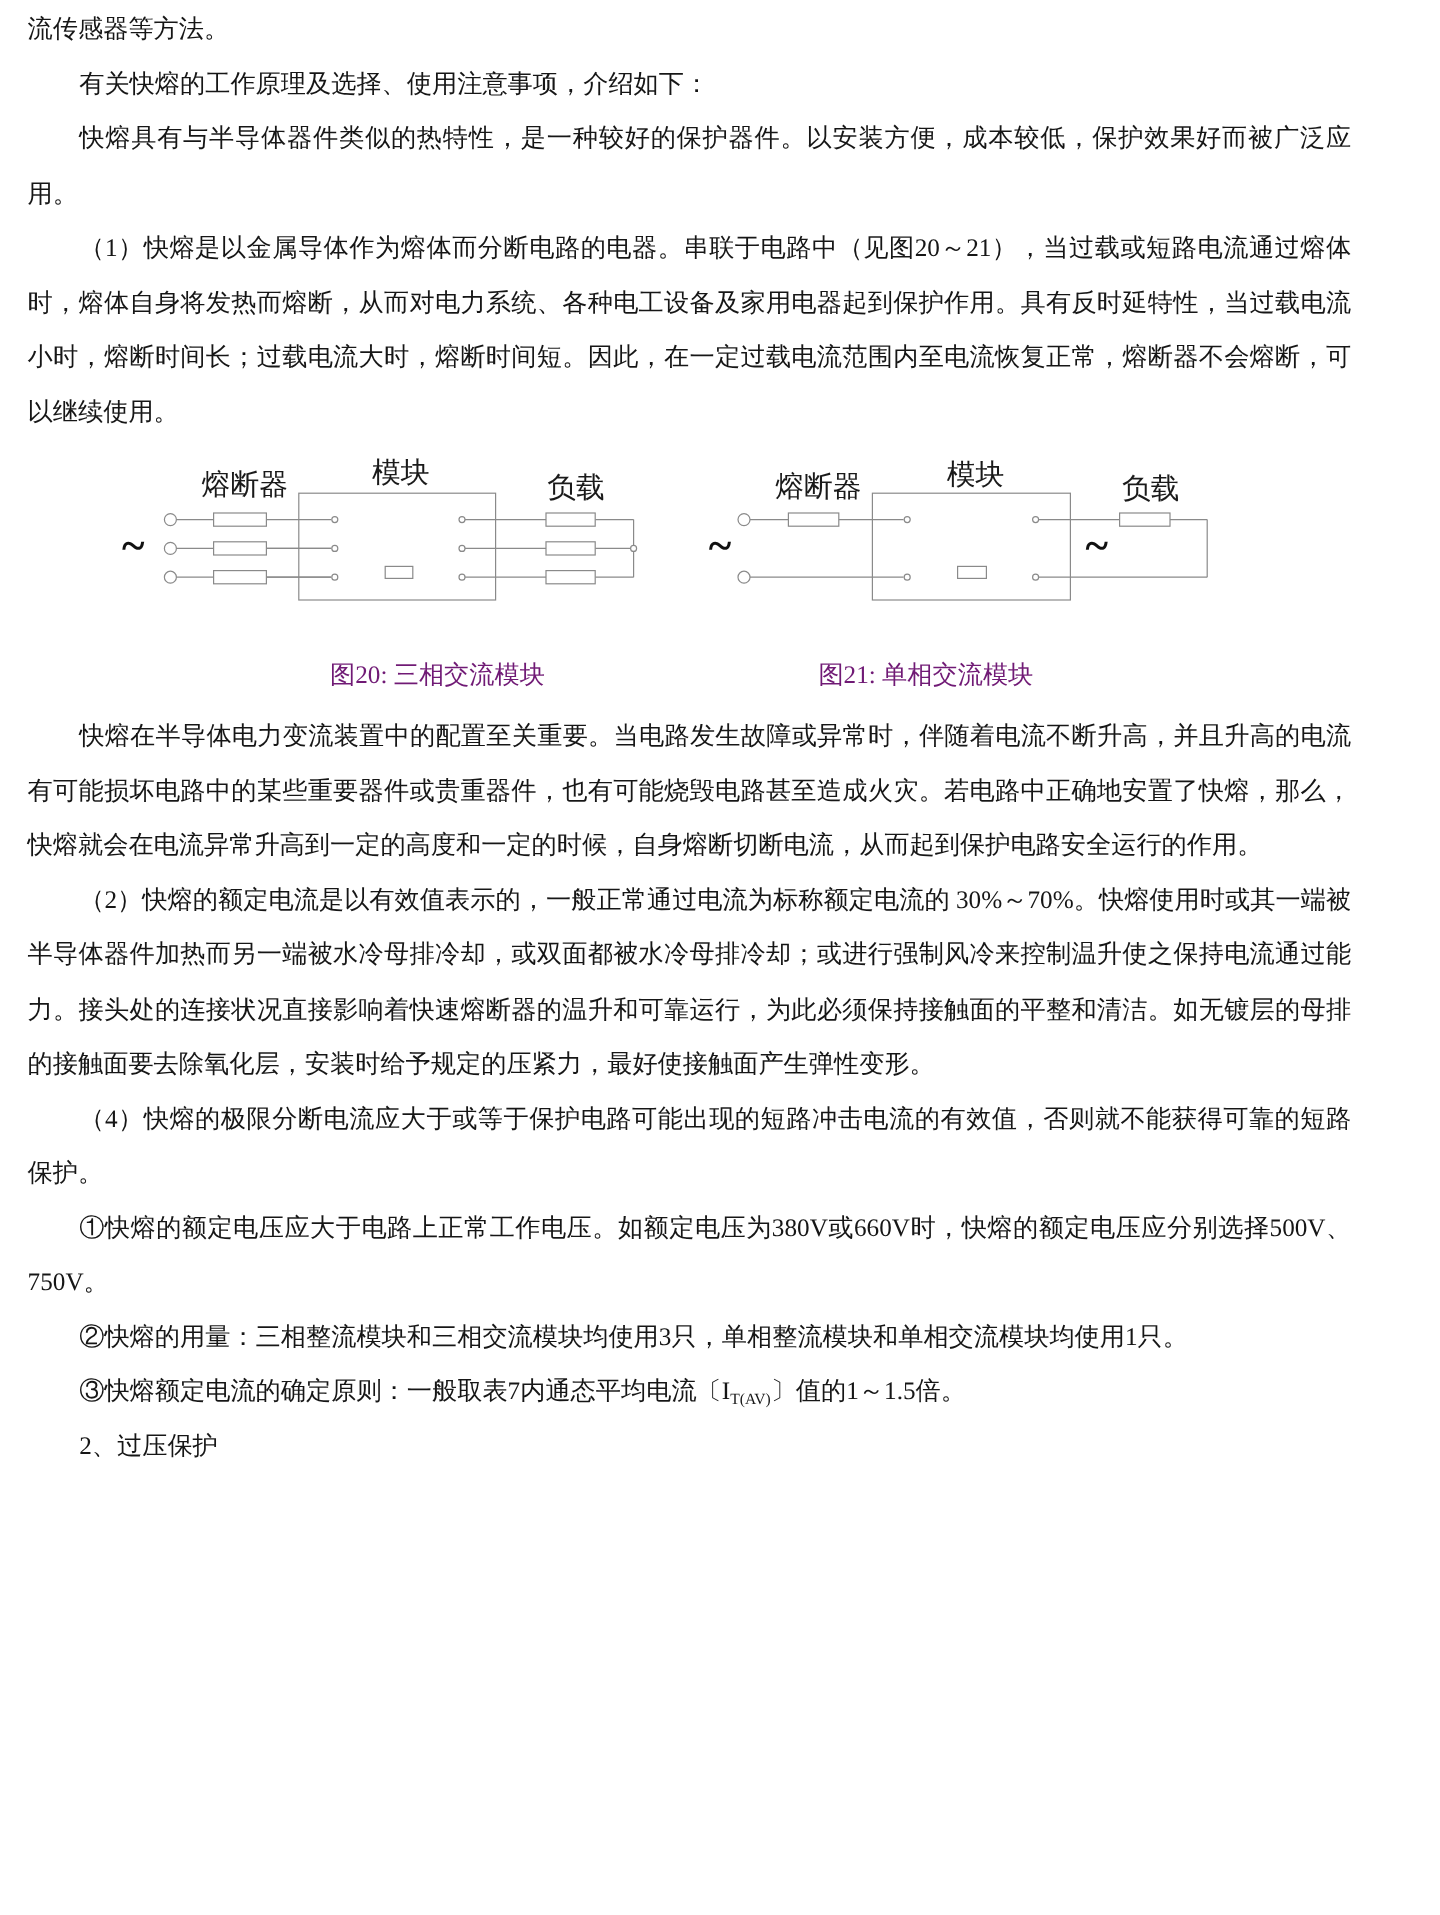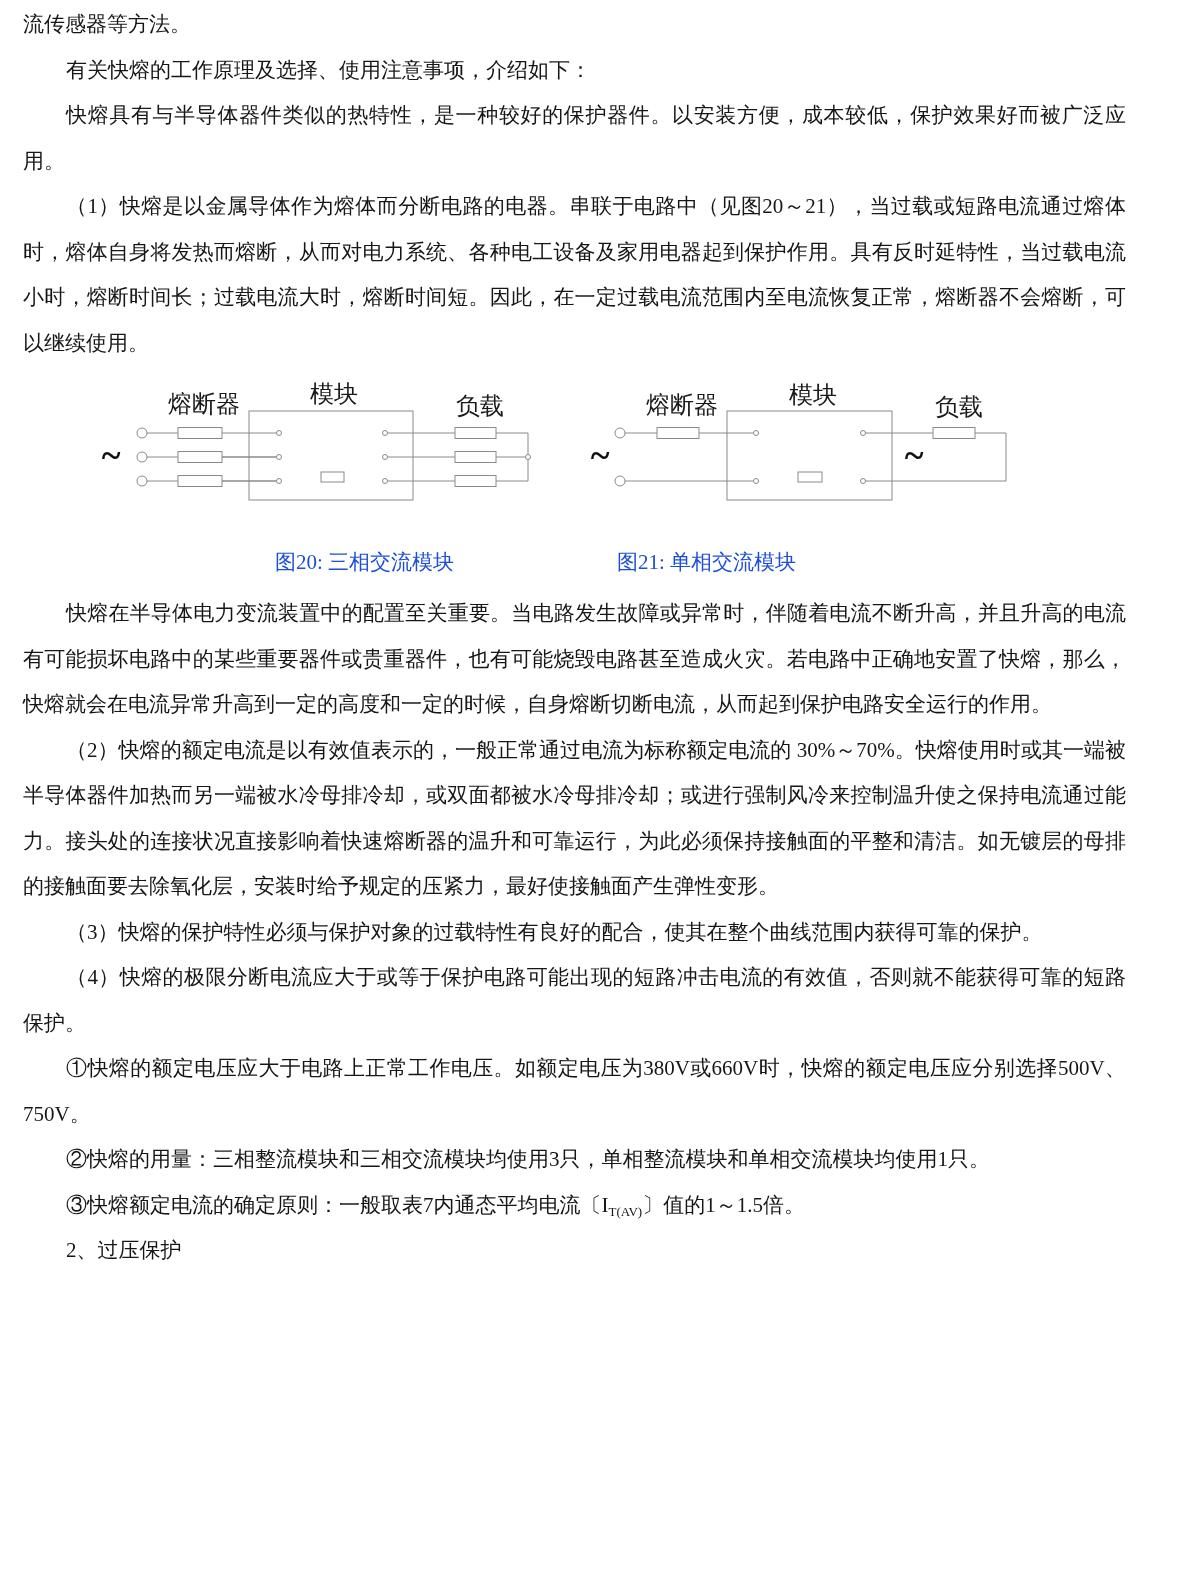--- a/index.html
+++ b/index.html
@@ -33,24 +33,24 @@
   .fig21 { left: 585px; width: 440px; height: 135px; }
   .fig .wire { stroke: #8a8a8a; stroke-width: 1; fill: none; }
   .fig .comp { stroke: #8a8a8a; stroke-width: 1; fill: #ffffff; }
   .fig .box  { stroke: #8a8a8a; stroke-width: 1; fill: #ffffff; }
   .fig .node { stroke: #8a8a8a; stroke-width: 1; fill: #ffffff; }
   .fig text.lbl { font-family: inherit; font-size: 24px; fill: #1a1a1a; text-anchor: middle; }
   .fig text.ac  { font-family: inherit; font-size: 36px; font-weight: bold; fill: #111111; text-anchor: middle; }
   .caption {
     position: absolute; top: 183px;
     font-size: 21px; line-height: 26px;
-    white-space: nowrap; color: #1d4ed8;
+    white-space: nowrap; color: #701a75;
   }
   .cap20 { left: 275px; }
-  .cap21 { left: 617px; }
+  .cap21 { left: 682px; }
 </style>
 </head>
 <body>
 
 <div class="page">
 
   <p>流传感器等方法。</p>
   <p class="ind">有关快熔的工作原理及选择、使用注意事项，介绍如下：</p>
   <p class="ind">快熔具有与半导体器件类似的热特性，是一种较好的保护器件。以安装方便，成本较低，保护效果好而被广泛应用。</p>
   <p class="ind">（1）快熔是以金属导体作为熔体而分断电路的电器。串联于电路中（见图20～21），当过载或短路电流通过熔体时，熔体自身将发热而熔断，从而对电力系统、各种电工设备及家用电器起到保护作用。具有反时延特性，当过载电流小时，熔断时间长；过载电流大时，熔断时间短。因此，在一定过载电流范围内至电流恢复正常，熔断器不会熔断，可以继续使用。</p>
@@ -137,20 +137,19 @@
       <text class="lbl" x="813" y="405">模块</text>
       <text class="lbl" x="959" y="417">负载</text>
     </svg>
 
     <div class="caption cap20">图20: 三相交流模块</div>
     <div class="caption cap21">图21: 单相交流模块</div>
   </div>
 
   <p class="ind">快熔在半导体电力变流装置中的配置至关重要。当电路发生故障或异常时，伴随着电流不断升高，并且升高的电流有可能损坏电路中的某些重要器件或贵重器件，也有可能烧毁电路甚至造成火灾。若电路中正确地安置了快熔，那么，快熔就会在电流异常升高到一定的高度和一定的时候，自身熔断切断电流，从而起到保护电路安全运行的作用。</p>
   <p class="ind">（2）快熔的额定电流是以有效值表示的，一般正常通过电流为标称额定电流的 30%～70%。快熔使用时或其一端被半导体器件加热而另一端被水冷母排冷却，或双面都被水冷母排冷却；或进行强制风冷来控制温升使之保持电流通过能力。接头处的连接状况直接影响着快速熔断器的温升和可靠运行，为此必须保持接触面的平整和清洁。如无镀层的母排的接触面要去除氧化层，安装时给予规定的压紧力，最好使接触面产生弹性变形。</p>
-  <p class="ind">（3）快熔的保护特性必须与保护对象的过载特性有良好的配合，使其在整个曲线范围内获得可靠的保护。</p>
   <p class="ind">（4）快熔的极限分断电流应大于或等于保护电路可能出现的短路冲击电流的有效值，否则就不能获得可靠的短路保护。</p>
   <p class="ind">①快熔的额定电压应大于电路上正常工作电压。如额定电压为380V或660V时，快熔的额定电压应分别选择500V、750V。</p>
   <p class="ind">②快熔的用量：三相整流模块和三相交流模块均使用3只，单相整流模块和单相交流模块均使用1只。</p>
   <p class="ind"><span>③快熔额定电流的确定原则：一般取表7内通态平均电流〔I</span><sub>T(AV)</sub><span>〕值的1～1.5倍。</span></p>
   <p class="ind">2、过压保护</p>
 
 </div>
 
 </body></html>

